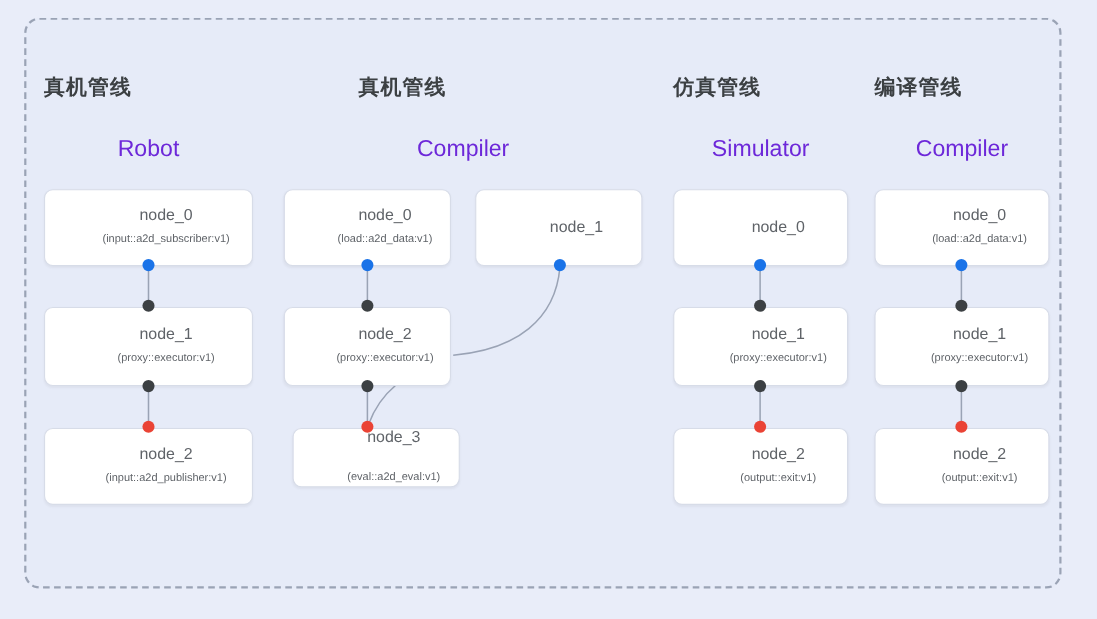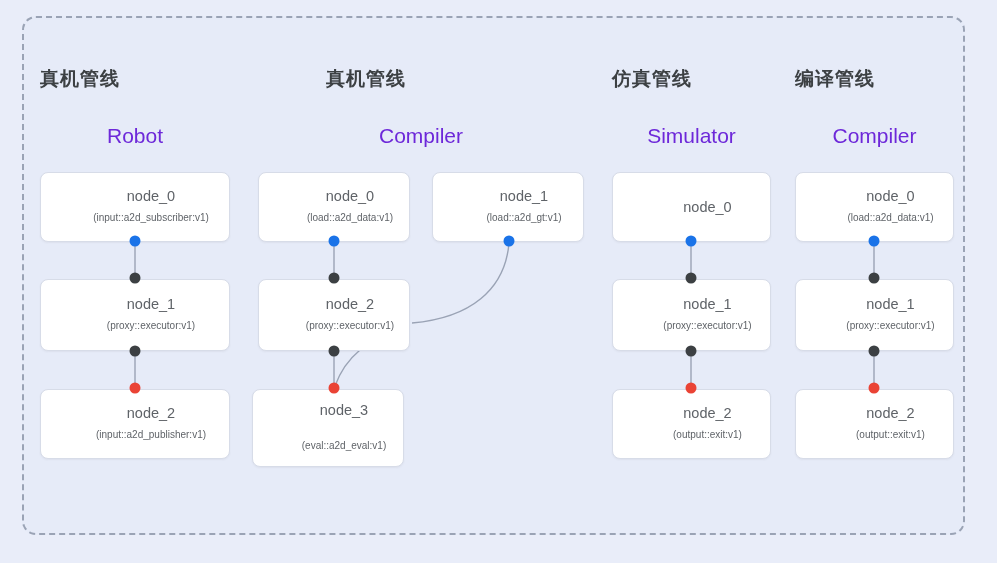--- a/index.html
+++ b/index.html
@@ -155,32 +155,31 @@
     <div class="col-title-en" style="left:326px; top:124px; width:190px;">Compiler</div>
 
     <div class="node-box" style="left:258px; top:172px; width:152px; height:70px;">
       <div class="node-title">node_0</div>
       <div class="node-sub">(load::a2d_data:v1)</div>
     </div>
     <div class="port port-blue" style="left:334px; top:241px;"></div>
 
     <div class="node-box" style="left:432px; top:172px; width:152px; height:70px;">
       <div class="node-title">node_1</div>
-      <div class="node-sub">(load::a2d_gt:v1)</div>
     </div>
     <div class="port port-blue" style="left:509px; top:241px;"></div>
 
     <div class="node-box" style="left:258px; top:279px; width:152px; height:72px;">
       <div class="node-title">node_2</div>
       <div class="node-sub">(proxy::executor:v1)</div>
     </div>
     <div class="port port-black" style="left:334px; top:278px;"></div>
     <div class="port port-black" style="left:334px; top:351px;"></div>
 
-    <div class="node-box" style="left:252px; top:389px; width:152px; height:78px;gap:14px;">
+    <div class="node-box" style="left:266px; top:389px; width:152px; height:54px;gap:14px;">
       <div class="node-title">node_3</div>
       <div class="node-sub">(eval::a2d_eval:v1)</div>
     </div>
     <div class="port port-red" style="left:334px; top:388px;"></div>
   </div>
 
   <div class="column">
     <div class="col-title-cn" style="left:612px; top:66px; width:159px;">仿真管线</div>
     <div class="col-title-en" style="left:612px; top:124px; width:159px;">Simulator</div>
 

